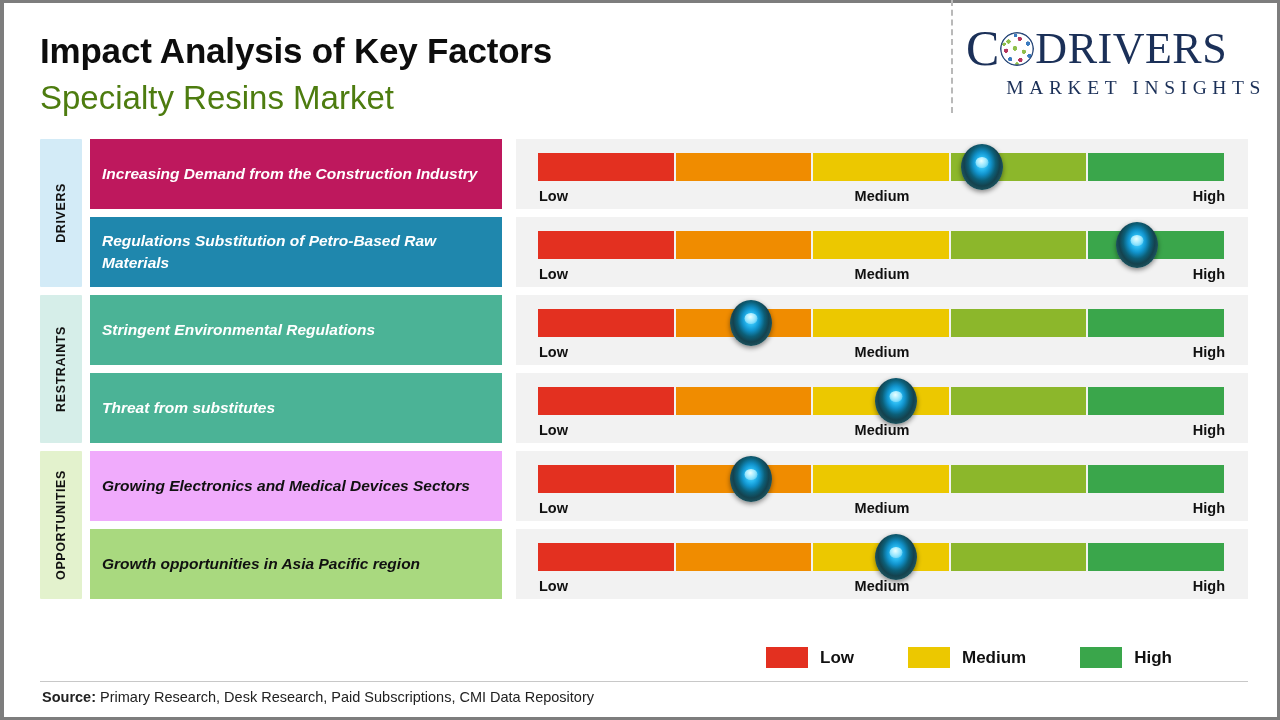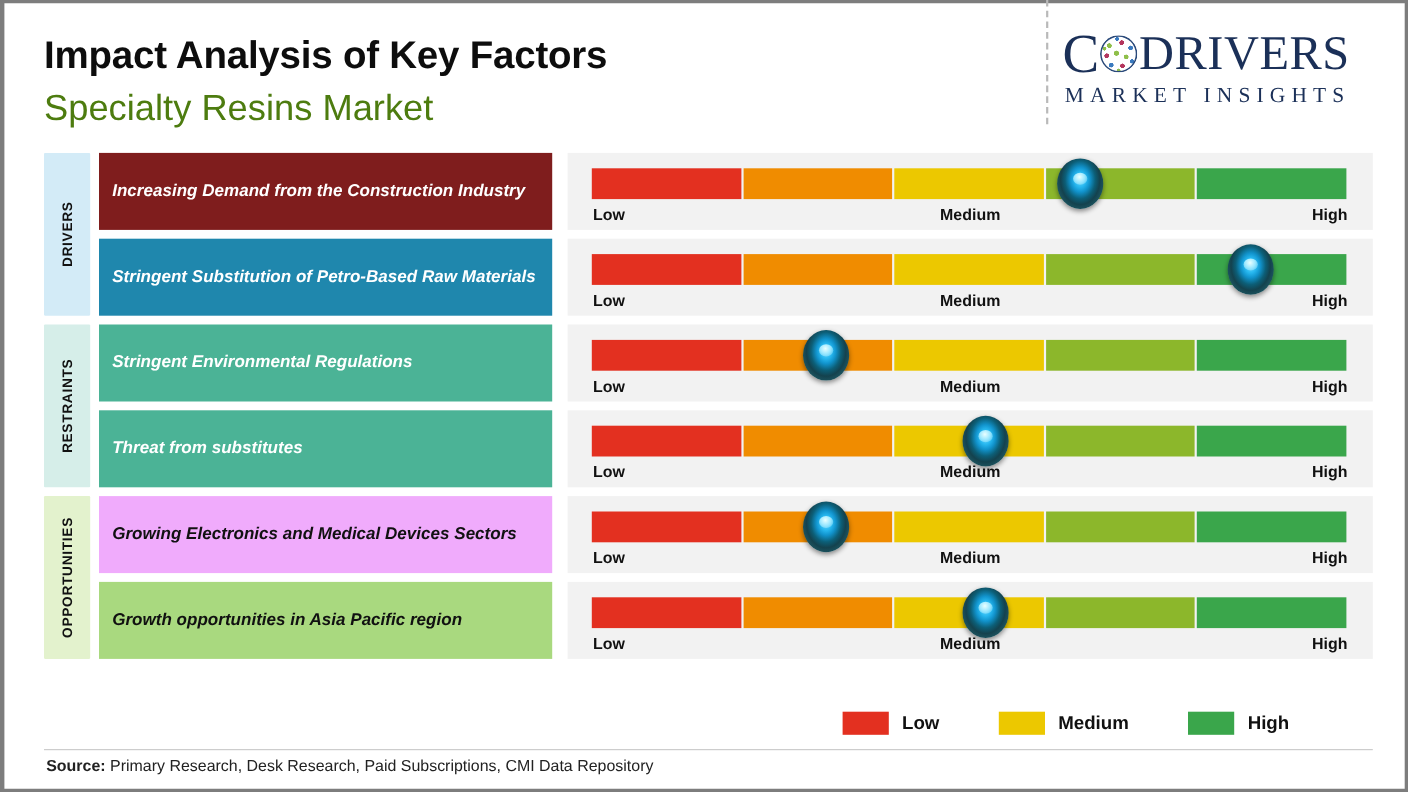--- a/index.html
+++ b/index.html
@@ -59,21 +59,21 @@
       radial-gradient(circle at 46% 10%, #3a7abf 1.6px, transparent 1.9px),
       radial-gradient(circle at 12% 36%, #8fbf4a 1.6px, transparent 1.9px),
       radial-gradient(circle at 50% 94%, #8fbf4a 1.5px, transparent 1.8px);
     box-shadow: inset 0 0 0 1.5px #2b4a7a;
     position: relative; top: 1px;
   }
   #logo-rest { font-size: 44px; letter-spacing: 0.5px; }
   #logo-tag {
     font-family: "Liberation Serif", serif;
     font-size: 19.5px; color: #1b3058; letter-spacing: 5.6px;
-    margin-top: 6px; padding-left: 2px; white-space: nowrap;
+    margin-top: 6px; padding-left: 2px; white-space: nowrap; text-align: right;
   }
 
   
   #body { position: absolute; left: 0; top: 136px; width: 1280px; }
   .group { display: flex; margin-bottom: 8px; }
   .group-label {
     width: 42px; margin-left: 36px; margin-right: 8px;
     display: flex; align-items: center; justify-content: center;
     border-radius: 1px;
   }
@@ -167,39 +167,39 @@
     </div>
   </div>
 
   <div id="body">
       <div class="group">
         <div class="group-label" style="background: rgb(211, 235, 247);">
           <span>DRIVERS</span>
         </div>
         <div class="group-rows">
           <div class="row">
-            <div class="factor" style="background: #7f1d1d; color: rgb(255, 255, 255);">Increasing Demand from the Construction Industry</div>
+            <div class="factor" style="background: #be185d; color: rgb(255, 255, 255);">Increasing Demand from the Construction Industry</div>
             <div class="gauge-panel">
               <div class="gauge-bar">
                 <div class="seg" style="background: rgb(227, 48, 32);"></div>
                 <div class="seg" style="background: rgb(240, 140, 0);"></div>
                 <div class="seg" style="background: rgb(236, 200, 0);"></div>
                 <div class="seg" style="background: rgb(140, 183, 43);"></div>
                 <div class="seg" style="background: rgb(58, 166, 75);"></div>
                 <div class="marker" style="left: 64.5%;"></div>
               </div>
               <div class="gauge-labels">
                 <span>Low</span>
                 <span class="lbl-med">Medium</span>
                 <span>High</span>
               </div>
             </div>
           </div>
           <div class="row">
-            <div class="factor" style="background: rgb(31, 135, 173); color: rgb(255, 255, 255);">Stringent Substitution of Petro-Based Raw Materials</div>
+            <div class="factor" style="background: rgb(31, 135, 173); color: rgb(255, 255, 255);">Regulations Substitution of Petro-Based Raw Materials</div>
             <div class="gauge-panel">
               <div class="gauge-bar">
                 <div class="seg" style="background: rgb(227, 48, 32);"></div>
                 <div class="seg" style="background: rgb(240, 140, 0);"></div>
                 <div class="seg" style="background: rgb(236, 200, 0);"></div>
                 <div class="seg" style="background: rgb(140, 183, 43);"></div>
                 <div class="seg" style="background: rgb(58, 166, 75);"></div>
                 <div class="marker" style="left: 87%;"></div>
               </div>
               <div class="gauge-labels">

